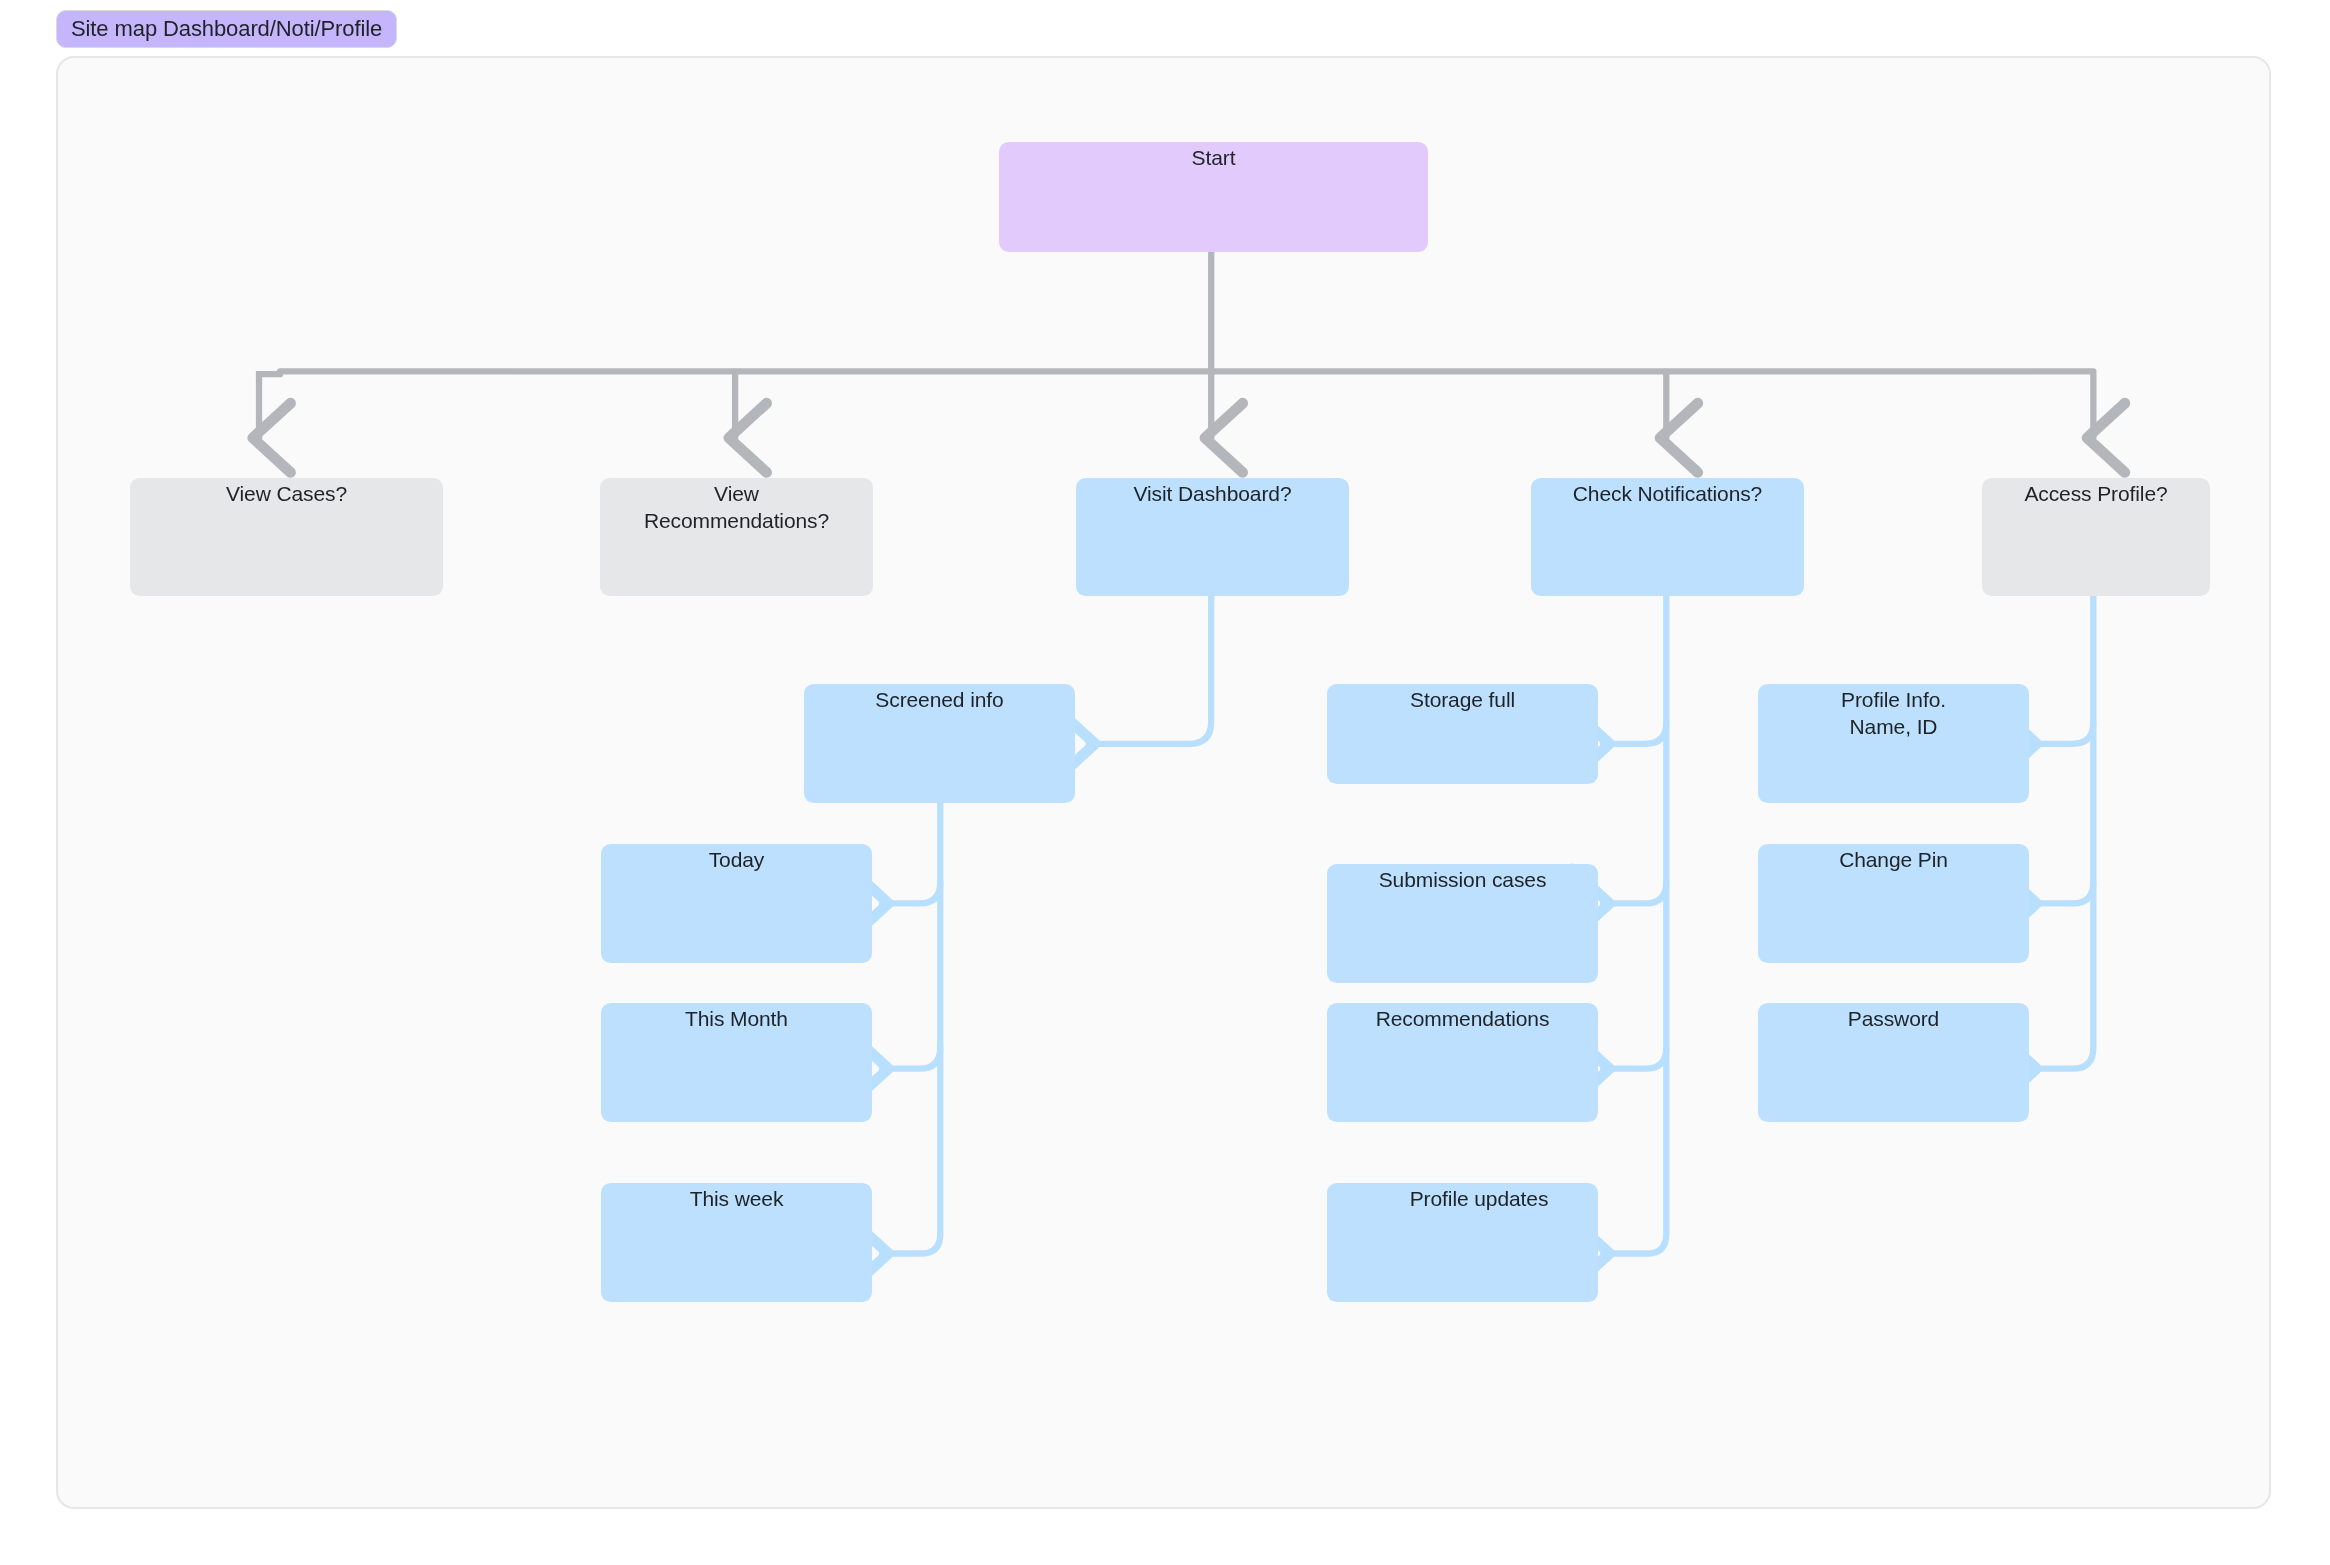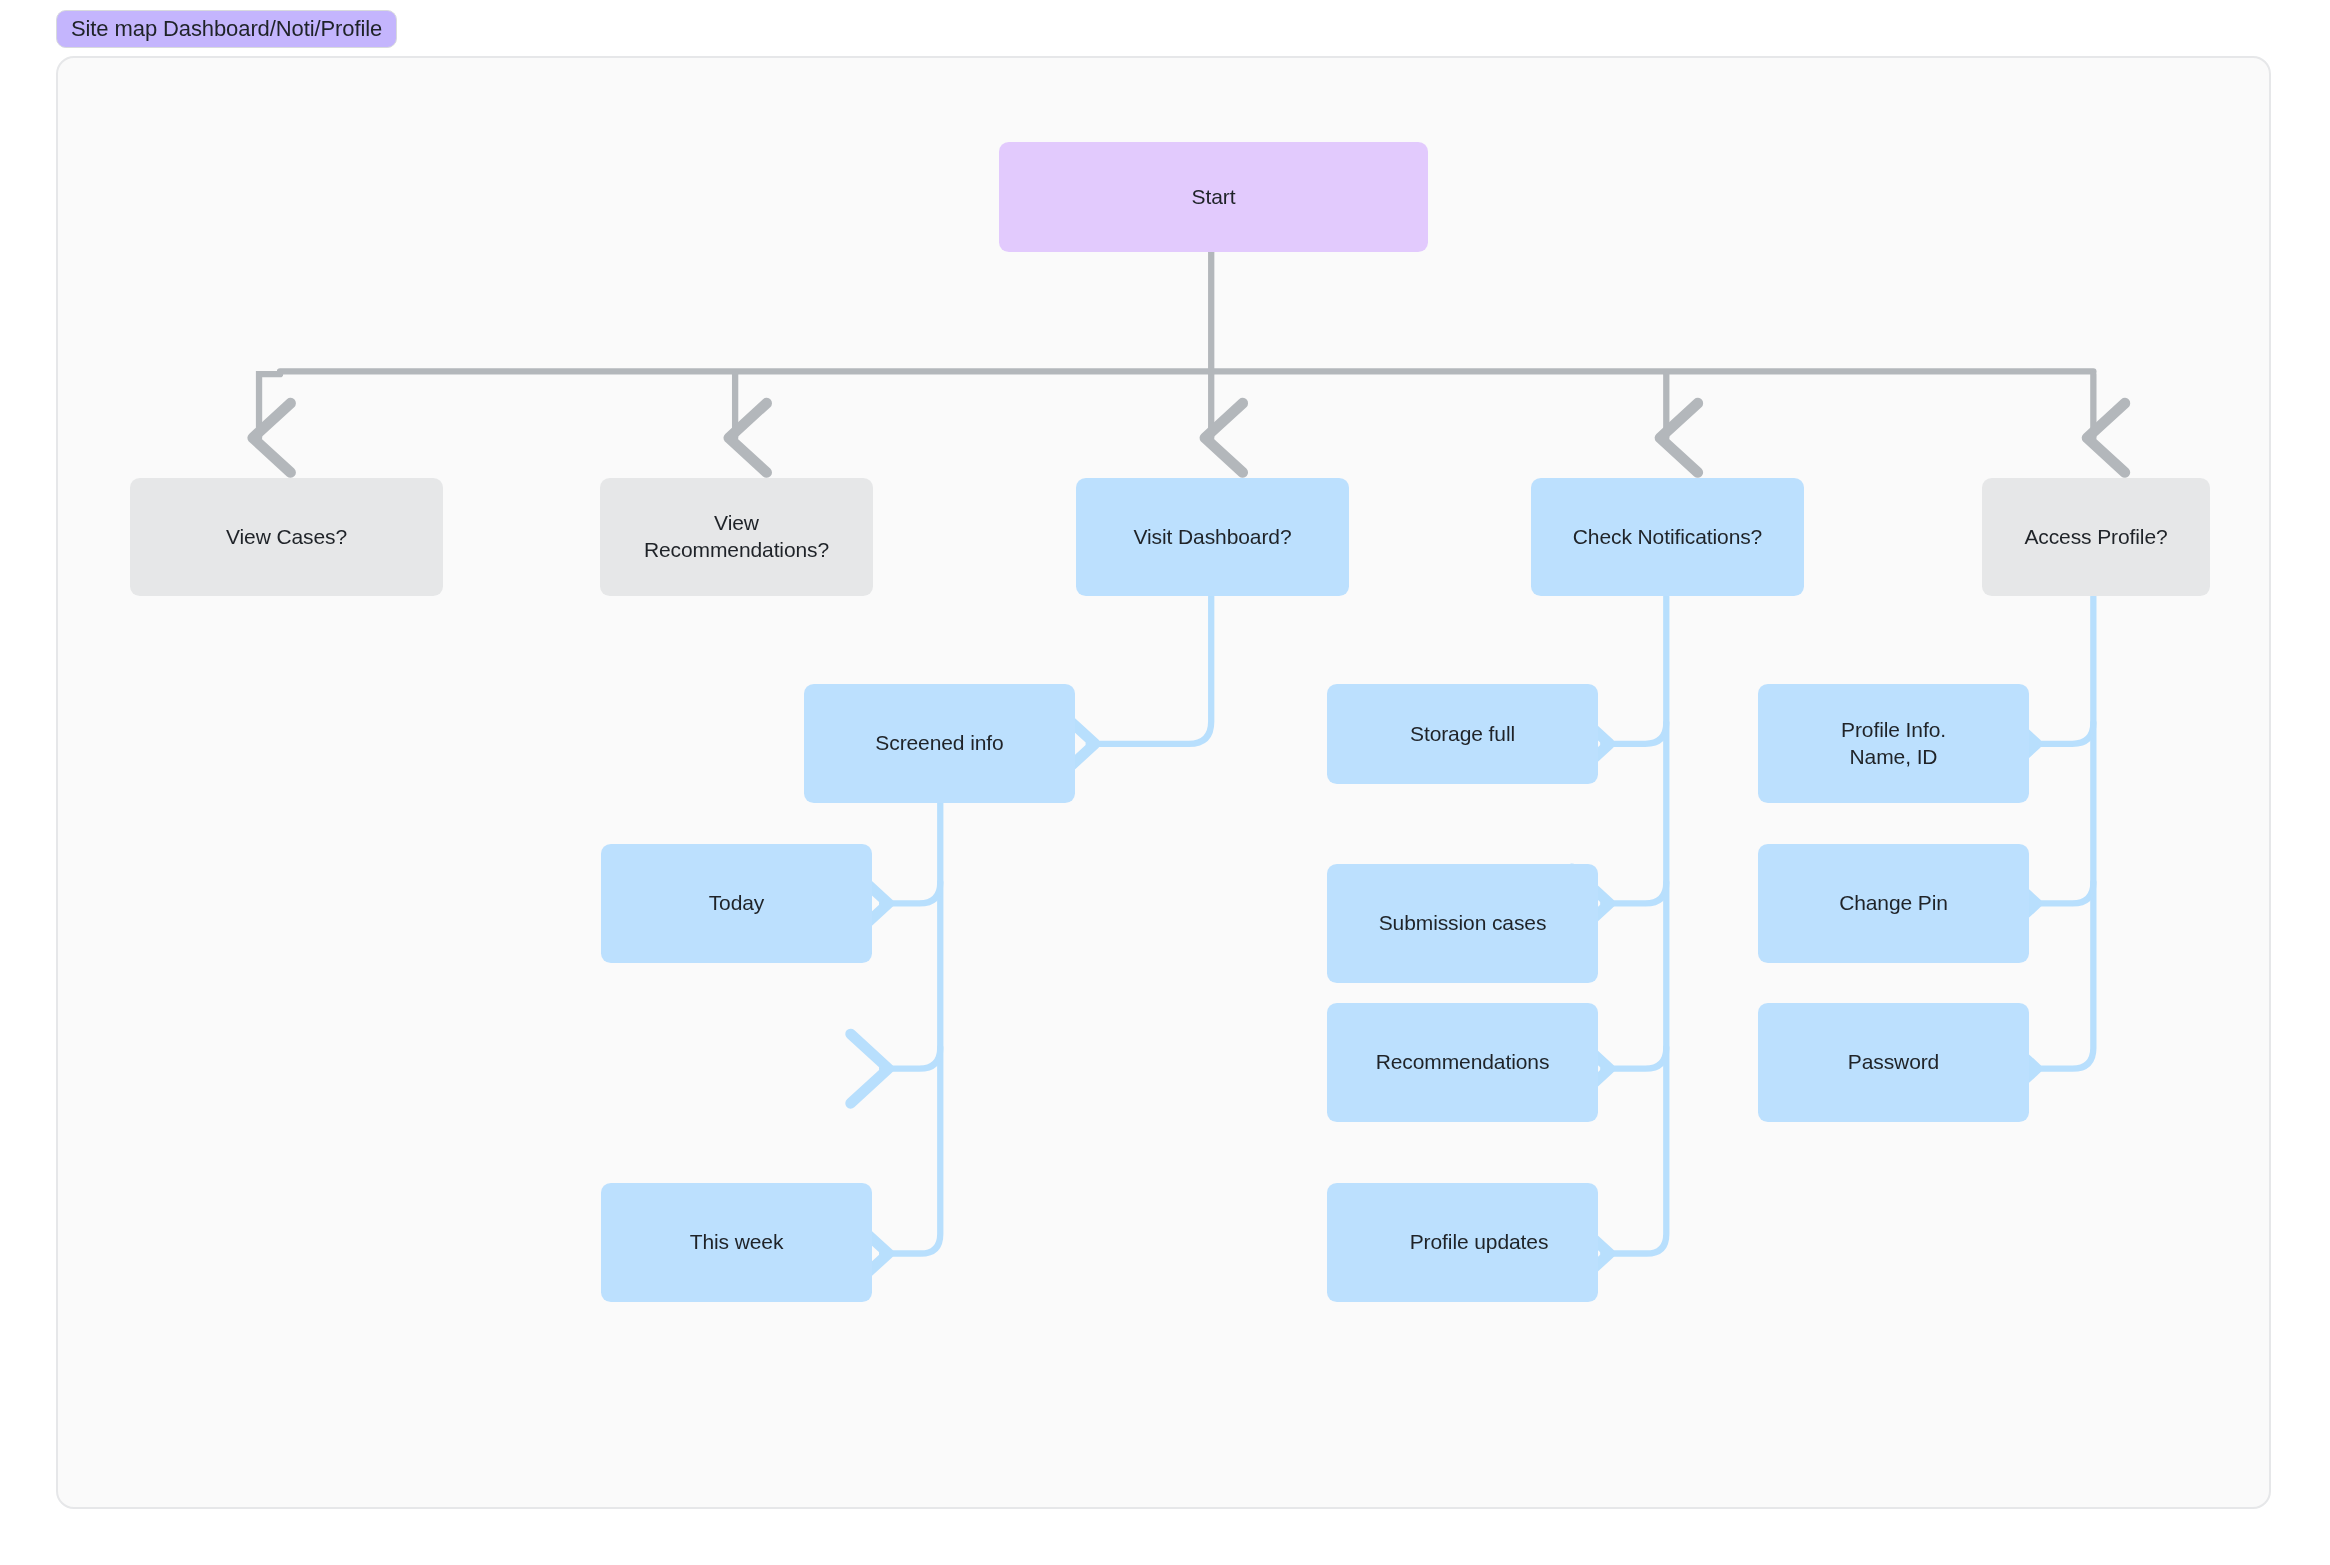--- a/index.html
+++ b/index.html
@@ -50,21 +50,21 @@
     top: 0;
     width: 2330px;
     height: 1566px;
     pointer-events: none;
   }
   
   .node {
     position: absolute;
     box-sizing: border-box;
     display: flex;
-    align-items: center;
+    align-items: flex-start;
     justify-content: center;
     text-align: center;
     border-radius: 9.8px;
     font-size: 21px;
     line-height: 1.28;
     color: #1f2328;
     letter-spacing: -0.1px;
     padding: 2.8px 7px;
     white-space: pre-line;
   }
@@ -181,20 +181,23 @@
   </div>
 
   <div class="node blue" style="left:804px; top:684px; width:271px; height:119px;">
     <span>Screened info</span>
   </div>
 
   <div class="node blue" style="left:601px; top:844px; width:271px; height:119px;">
     <span>Today</span>
   </div>
 
+  <div class="node blue" style="left:601px; top:1003px; width:271px; height:119px;">
+    <span>This Month</span>
+  </div>
 
   <div class="node blue" style="left:601px; top:1183px; width:271px; height:119px;">
     <span>This week</span>
   </div>
 
   <div class="node blue" style="left:1327px; top:684px; width:271px; height:100px;">
     <span>Storage full</span>
   </div>
 
   <div class="node blue" style="left:1327px; top:844px; width:271px; height:119px;margin-top:20px;">

